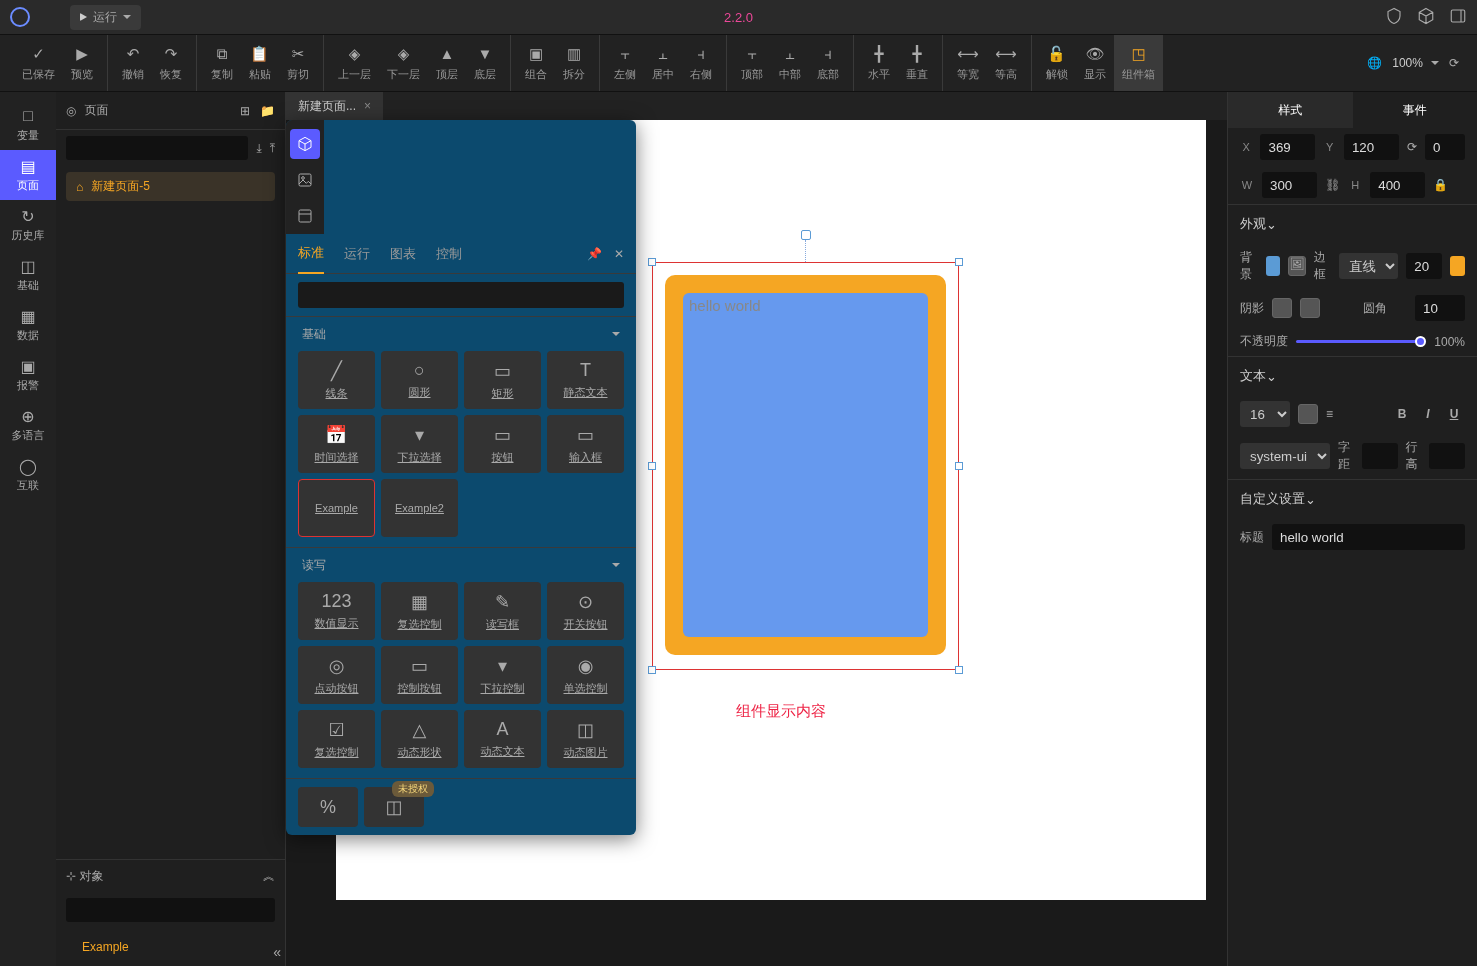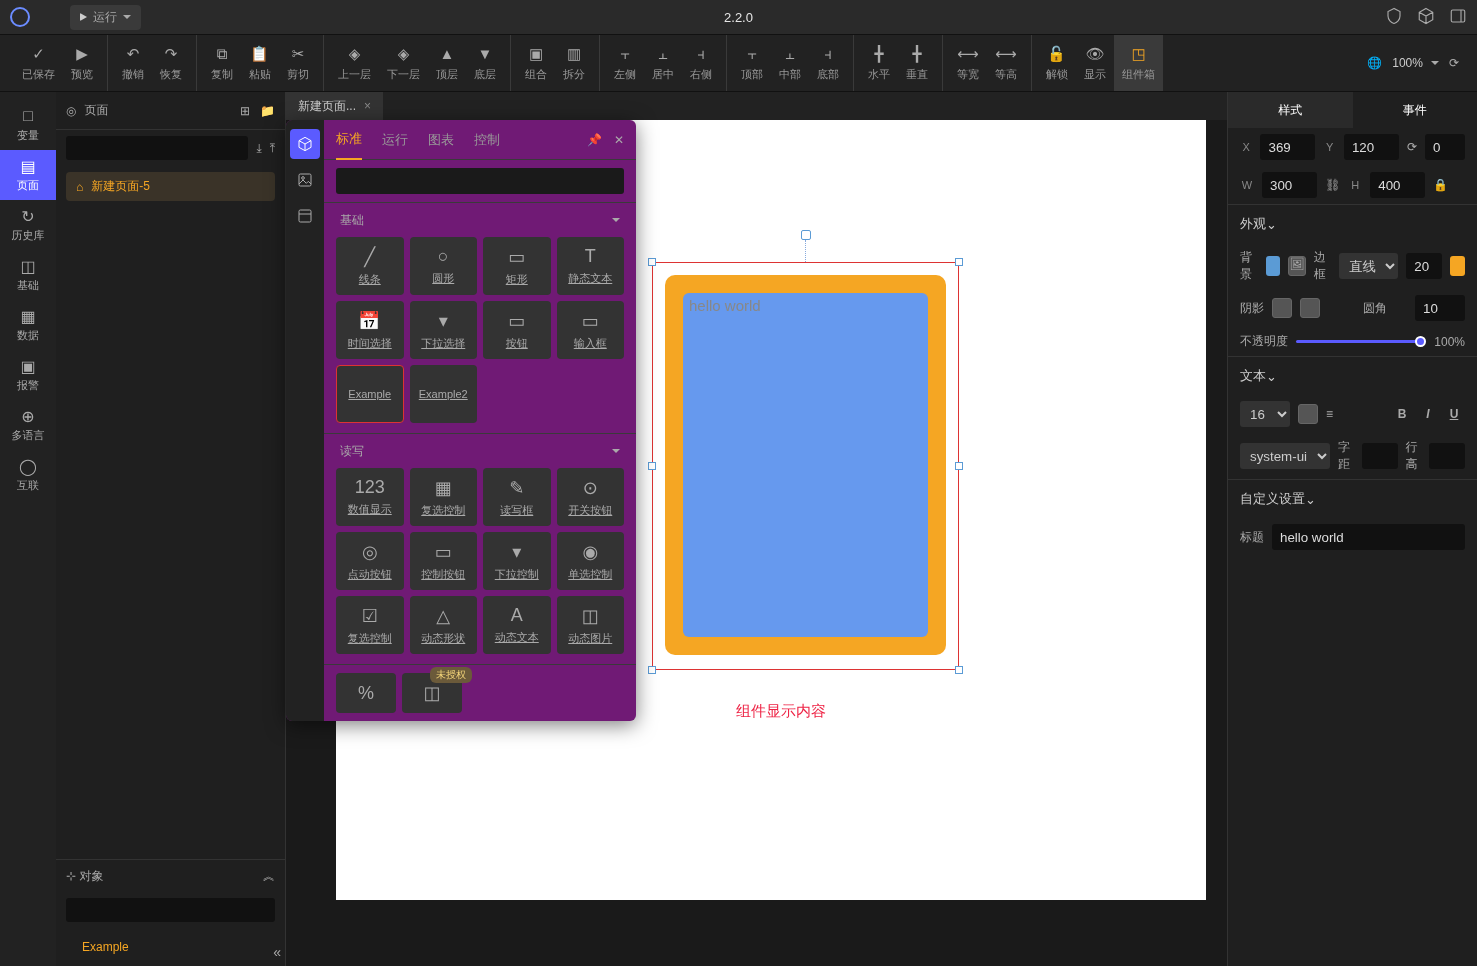--- a/index.html
+++ b/index.html
@@ -4,21 +4,21 @@
 <style>
 * { margin: 0; padding: 0; box-sizing: border-box; font-family: -apple-system, BlinkMacSystemFont, "Segoe UI", sans-serif; }
 body { background: #1a1a1a; color: #aaa; font-size: 12px; overflow: hidden; width: 1477px; height: 966px; }
 
 
 .topbar { height: 34px; background: #2a2a2a; display: flex; align-items: center; padding: 0 10px; position: relative; }
 .logo { width: 20px; height: 20px; border-radius: 50%; border: 2px solid #6b8cff; display: flex; align-items: center; justify-content: center; }
 .run-btn { margin-left: 40px; background: #3a3a3a; border-radius: 4px; padding: 4px 10px; display: flex; align-items: center; gap: 6px; cursor: pointer; }
 .run-btn .play { width: 0; height: 0; border-left: 7px solid #ccc; border-top: 4px solid transparent; border-bottom: 4px solid transparent; border-radius: 1px; display: inline-block; }
 .run-btn .caret { width: 0; height: 0; border-top: 4px solid #aaa; border-left: 4px solid transparent; border-right: 4px solid transparent; }
-.version { position: absolute; left: 50%; transform: translateX(-50%); color: #e5e5e5; font-size: 13px; }
+.version { position: absolute; left: 50%; transform: translateX(-50%); color: #ec4899; font-size: 13px; }
 .topbar-right { margin-left: auto; display: flex; gap: 14px; }
 .topbar-right svg { width: 18px; height: 18px; fill: none; stroke: #aaa; stroke-width: 1.5; }
 
 
 .toolbar { height: 58px; background: #222; border-top: 1px solid #111; border-bottom: 1px solid #111; display: flex; align-items: center; padding: 0 8px; }
 .tool-group { display: flex; align-items: center; border-right: 1px solid #3a3a3a; padding: 0 6px; height: 100%; }
 .tool-group:last-child { border-right: none; }
 .tool { display: flex; flex-direction: column; align-items: center; justify-content: center; gap: 4px; padding: 0 8px; cursor: pointer; height: 100%; }
 .tool.active { background: #3a3a3a; }
 .tool .ti { width: 18px; height: 18px; display: flex; align-items: center; justify-content: center; font-size: 15px; color: #aaa; }
@@ -58,21 +58,21 @@
 .canvas-area { position: absolute; left: 286px; right: 250px; top: 120px; bottom: 0; background: #1a1a1a; overflow: hidden; }
 .canvas { position: absolute; left: 50px; top: 0; width: 870px; height: 780px; background: #fff; }
 .sel-bounds { position: absolute; border: 1px solid #d33; }
 .sel-handle { position: absolute; width: 8px; height: 8px; background: #fff; border: 1px solid #5b9bd5; }
 .rotate-handle { position: absolute; width: 10px; height: 10px; background: #fff; border: 1px solid #5b9bd5; border-radius: 2px; }
 .component { position: absolute; background: #f5a623; border-radius: 10px; padding: 18px; }
 .component-inner { width: 100%; height: 100%; background: #6699ee; border-radius: 6px; color: #888; font-size: 15px; padding: 4px 6px; }
 .canvas-caption { position: absolute; color: #e24; font-size: 15px; }
 
 
-.comp-panel { position: absolute; left: 286px; top: 120px; width: 350px; background: #701a75; border-radius: 6px; box-shadow: 0 4px 20px rgba(0,0,0,0.5); display: flex; z-index: 10; overflow: hidden; }
+.comp-panel { position: absolute; left: 286px; top: 120px; width: 350px; background: #0c4a6e; border-radius: 6px; box-shadow: 0 4px 20px rgba(0,0,0,0.5); display: flex; z-index: 10; overflow: hidden; flex-direction: column; }
 .comp-rail { width: 38px; background: #222; display: flex; flex-direction: column; align-items: center; padding-top: 6px; }
 .comp-rail-item { width: 30px; height: 30px; margin: 3px 0; display: flex; align-items: center; justify-content: center; border-radius: 4px; cursor: pointer; }
 .comp-rail-item.active { background: #5b5bff; }
 .comp-main { flex: 1; display: flex; flex-direction: column; }
 .comp-tabs { height: 40px; display: flex; align-items: center; padding: 0 12px; gap: 20px; border-bottom: 1px solid #3a3a3a; }
 .comp-tab { font-size: 13px; color: #999; cursor: pointer; padding: 10px 0; }
 .comp-tab.active { color: #f5a623; border-bottom: 2px solid #f5a623; }
 .comp-tabs-right { margin-left: auto; display: flex; gap: 12px; }
 .comp-search { padding: 8px 12px; }
 .comp-search input { width: 100%; height: 26px; background: #1a1a1a; border: none; border-radius: 3px; padding: 0 8px; color: #ccc; }

